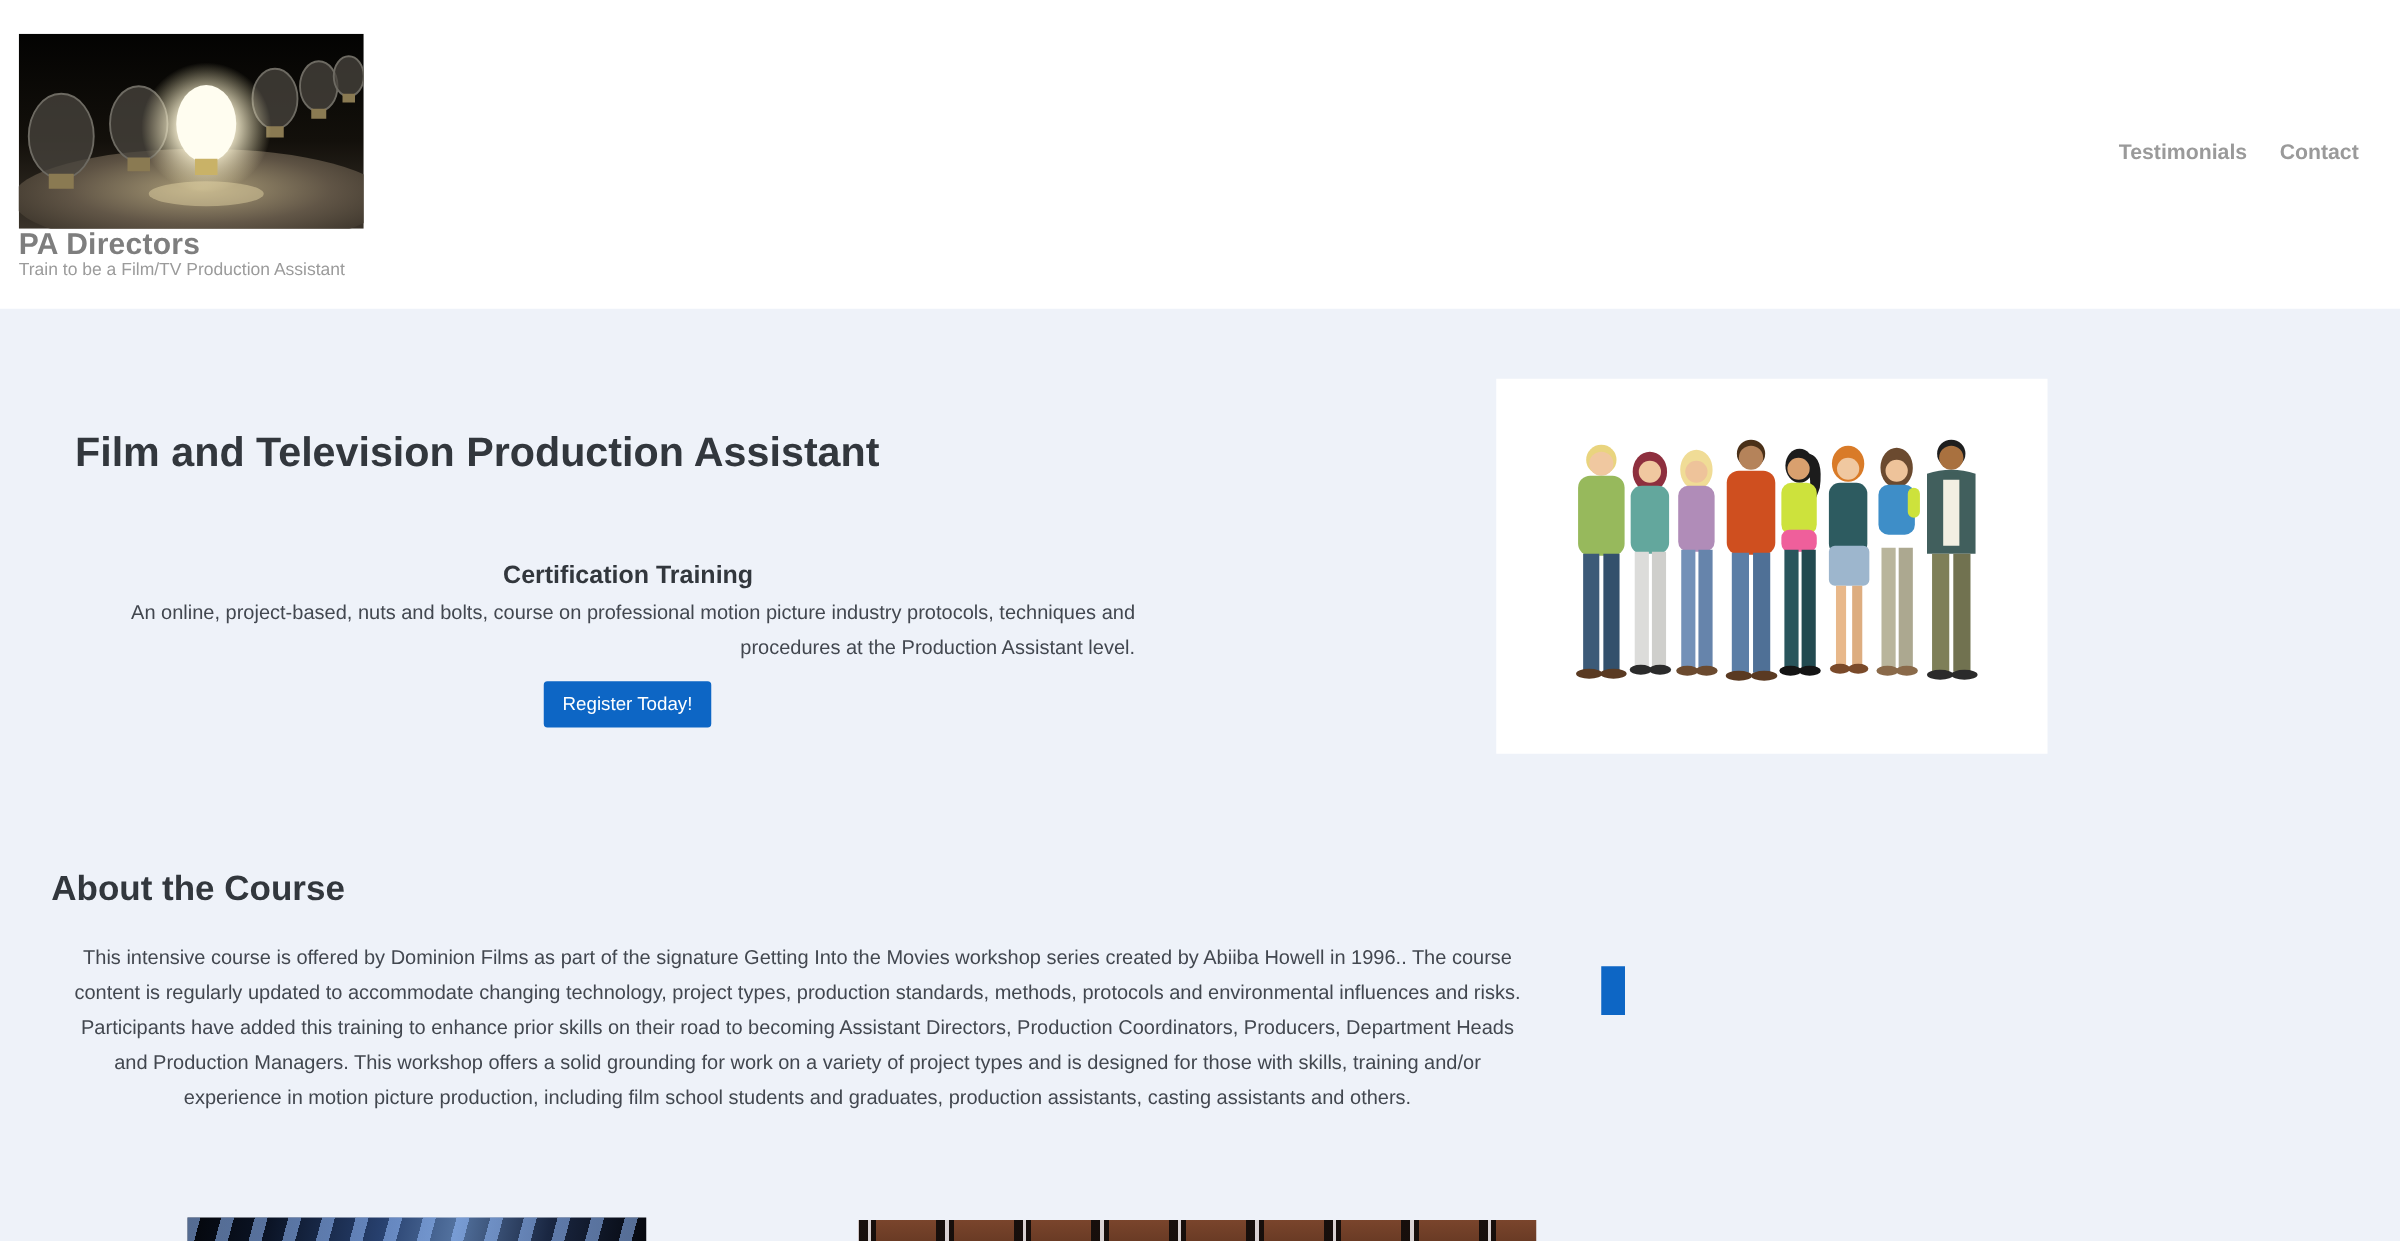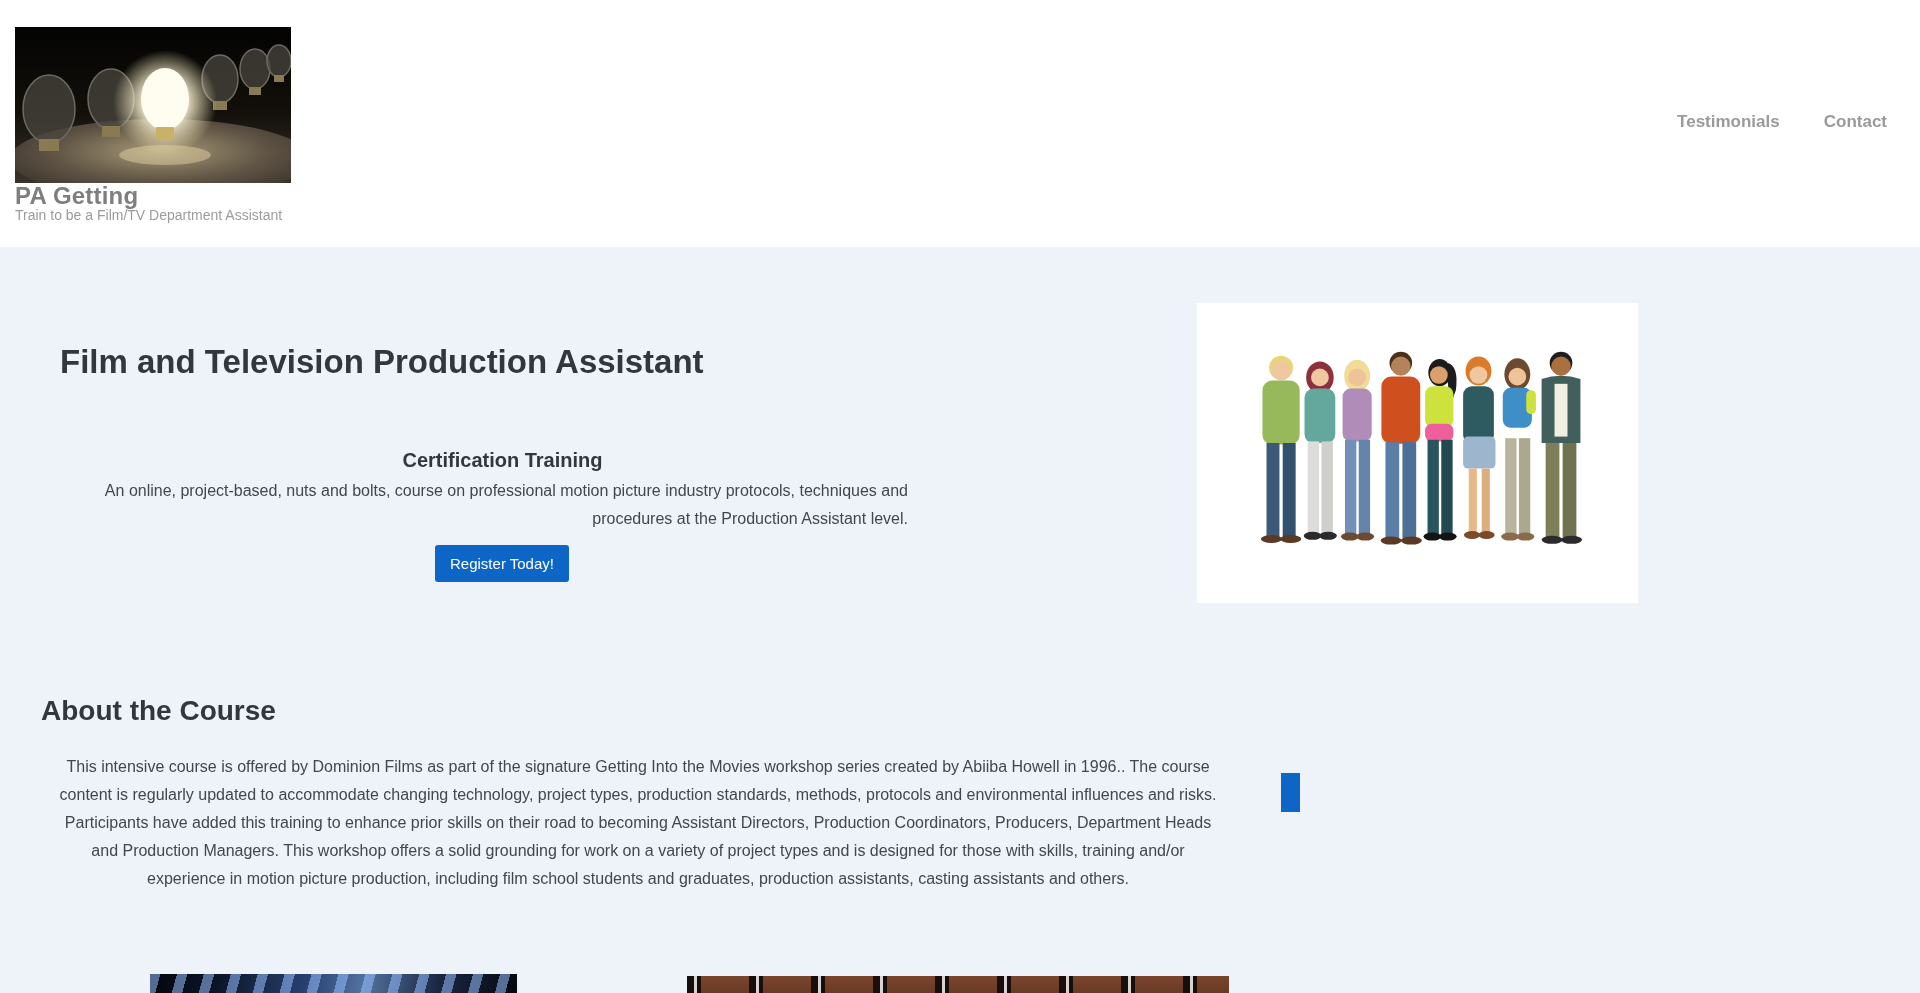--- a/index.html
+++ b/index.html
@@ -30,21 +30,21 @@
     position:absolute;left:15px;top:183px;
     font-size:24px;font-weight:bold;color:#7e7e7e;letter-spacing:.2px;
     text-decoration:none;line-height:1.1;
   }
   .site-tagline{
     position:absolute;left:15px;top:207px;
     font-size:14px;color:#9b9b9b;line-height:1.2;
   }
   .main-nav{
     position:absolute;top:112px;right:33px;
-    display:flex;gap:44px;align-items:flex-end;
+    display:flex;gap:26px;align-items:flex-end;
   }
   .main-nav a{
     font-size:17px;font-weight:bold;color:var(--nav-gray);
     text-decoration:none;line-height:1.2;
   }
 
   
   .hero-title{
     position:absolute;left:60px;top:340px;width:885px;
     text-align:left;font-size:33px;font-weight:bold;color:var(--heading-dark);
@@ -148,22 +148,22 @@
           </g>
 
           <circle cx="150" cy="75" r="52" fill="url(#lgGlow)"></circle>
           <ellipse cx="150" cy="72" rx="24" ry="31" fill="#fffdf0"></ellipse>
           <rect x="141" y="100" width="18" height="13" fill="#c9b267"></rect>
           <ellipse cx="150" cy="128" rx="46" ry="10" fill="#e8d9a8" opacity="0.45"></ellipse>
         </svg>
       </span>
     </a>
 
-    <a class="site-title" href="#">PA Getting</a>
-    <div class="site-tagline">Train to be a Film/TV Department Assistant</div>
+    <a class="site-title" href="#">PA Directors</a>
+    <div class="site-tagline">Train to be a Film/TV Production Assistant</div>
 
     <nav class="main-nav">
       <a href="#">Testimonials</a>
       <a href="#">Contact</a>
     </nav>
   </header>
 
   <h1 class="hero-title">Film and Television Production Assistant</h1>
   <h2 class="hero-subtitle">Certification Training</h2>
   <p class="hero-desc">An online, project-based, nuts and bolts, course on professional motion picture industry protocols, techniques and procedures at the Production Assistant level.</p>

